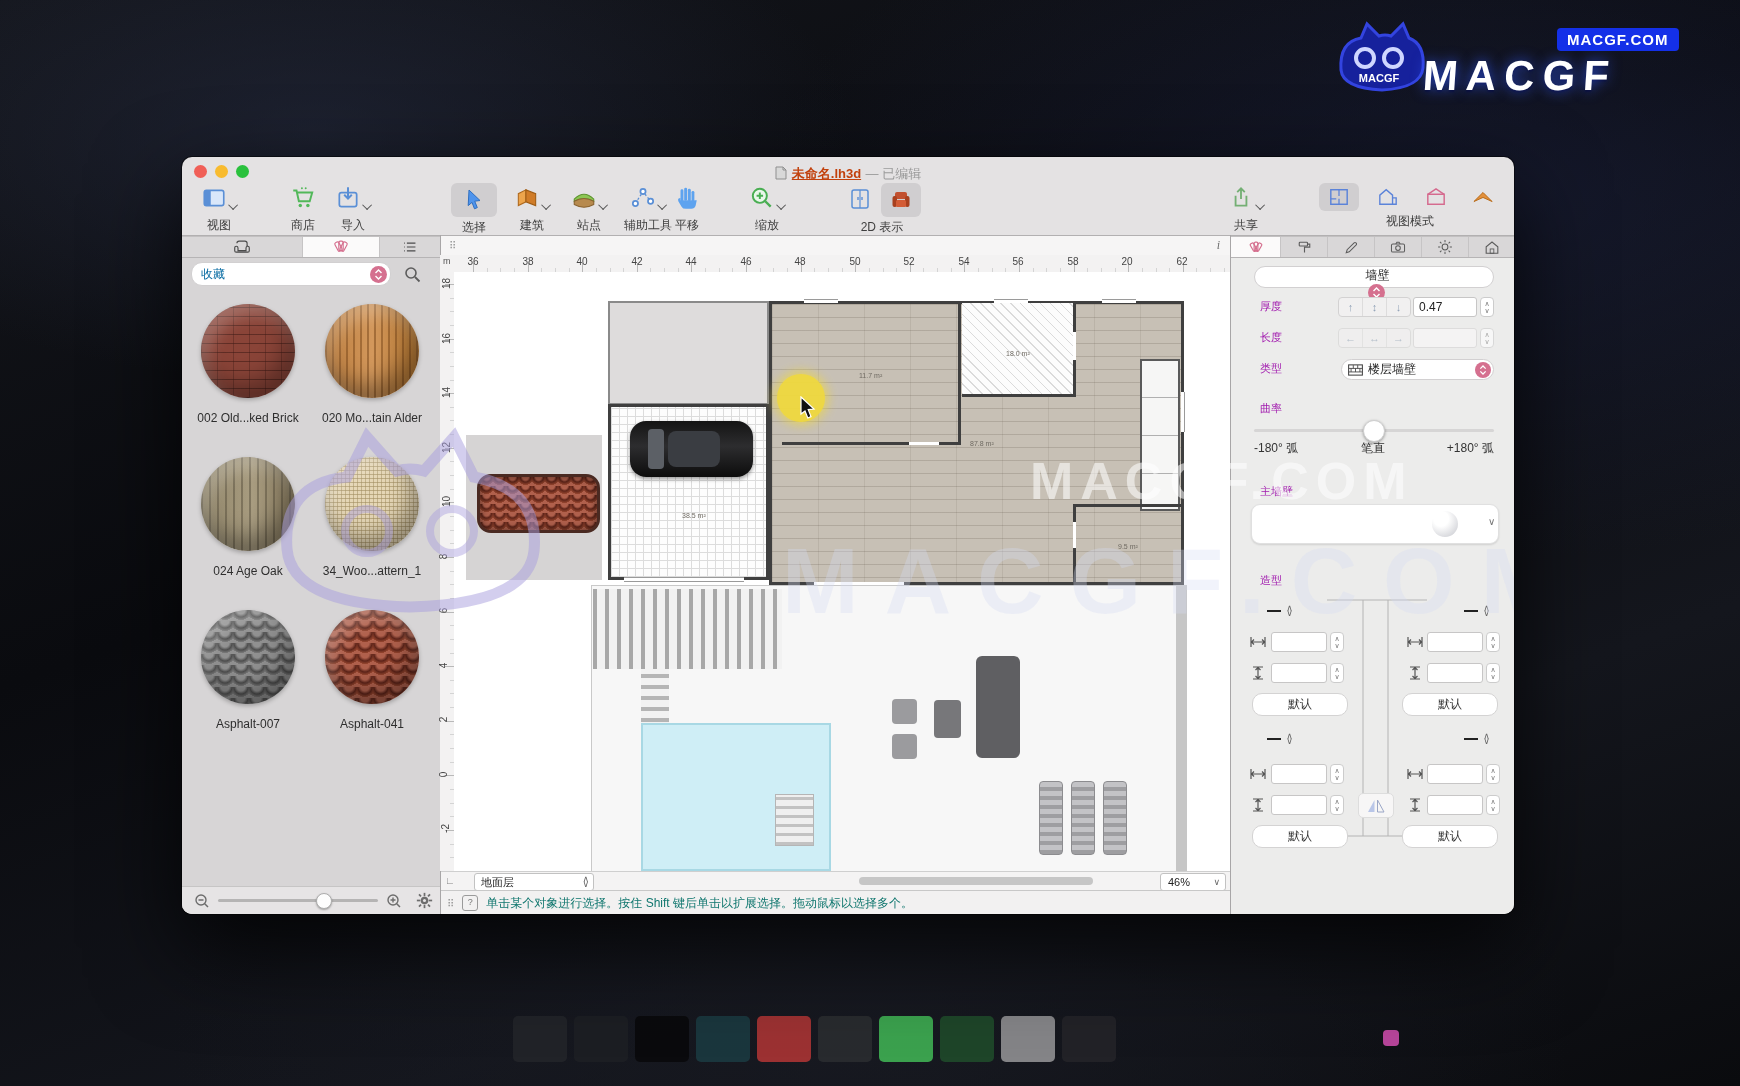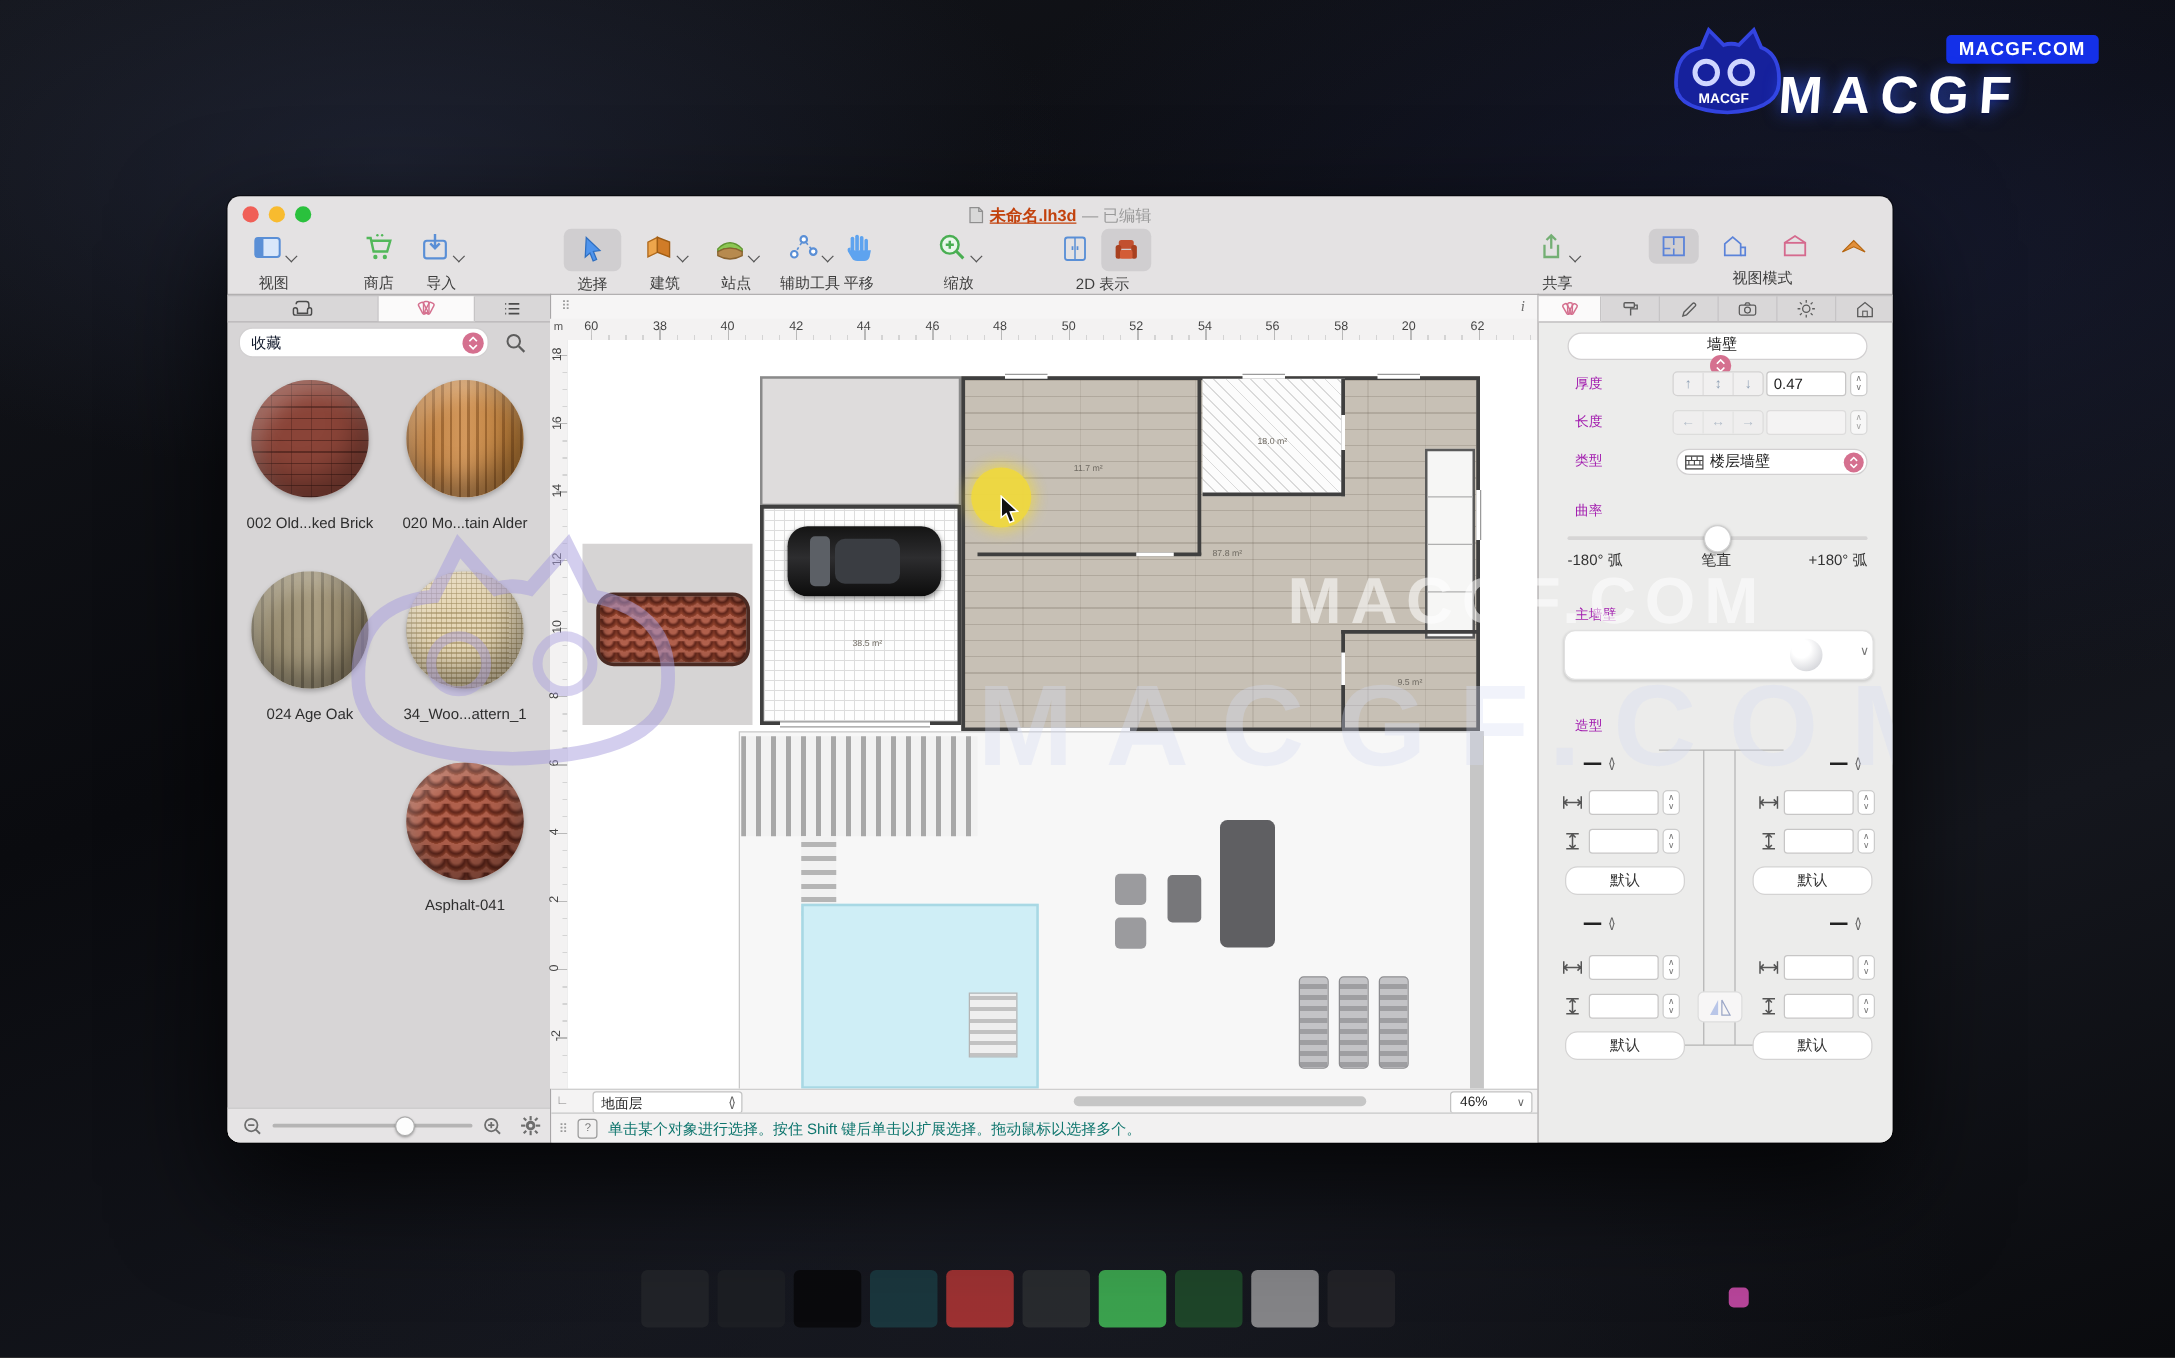--- a/index.html
+++ b/index.html
@@ -290,21 +290,21 @@
           <svg width="16" height="14" viewBox="0 0 20 18">
             <g stroke="#4b4b4b" stroke-width="1.6">
                 <path d="M6 4 h11 M6 9 h11 M6 14 h11"></path>
                 <path d="M2.5 4 h1 M2.5 9 h1 M2.5 14 h1"></path>
               </g>
           </svg>
         </div>
       </div>
 
       <div class="a pill" style="left:9px;top:26px;width:200px;height:24px;padding-left:9px;box-sizing:border-box;">
-        <span style="font-size:12px;color:#0f172a;flex:1;">收藏</span>
+        <span style="font-size:12px;color:#0369a1;flex:1;">收藏</span>
         <span class="pinkc" style="margin-right:3px;">
           <svg width="9" height="11" viewBox="0 0 9 11">
               <path d="M1.5 4 L4.5 1 L7.5 4 M1.5 7 L4.5 10 L7.5 7" fill="none" stroke="#fff" stroke-width="1.4"></path>
             </svg>
         </span>
       </div>
       <svg class="a" style="left:222px;top:30px;" width="17" height="17" viewBox="0 0 17 17">
         <circle cx="7" cy="7" r="5" fill="none" stroke="#5c5c5c" stroke-width="1.6"></circle>
           <path d="M11 11 L15.5 15.5" stroke="#5c5c5c" stroke-width="1.8"></path>
       </svg>
@@ -317,20 +317,24 @@
         <div class="ball t2"></div>
         <div class="tlabel">020 Mo...tain Alder</div>
       </div>
       <div class="tex" style="left:4px;top:221px;">
         <div class="ball t3"></div>
         <div class="tlabel">024 Age Oak</div>
       </div>
       <div class="tex" style="left:128px;top:221px;">
         <div class="ball t4"></div>
         <div class="tlabel">34_Woo...attern_1</div>
+      </div>
+      <div class="tex" style="left:4px;top:374px;">
+        <div class="ball t5"></div>
+        <div class="tlabel">Asphalt-007</div>
       </div>
       <div class="tex" style="left:128px;top:374px;">
         <div class="ball t6"></div>
         <div class="tlabel">Asphalt-041</div>
       </div>
 
       <div class="a" style="left:0;bottom:0;width:100%;height:27px;background:#e6e4e5;border-top:1px solid #c6c5c5;">
         <svg class="a" style="left:12px;top:6px;" width="16" height="16" viewBox="0 0 16 16">
           <circle cx="7" cy="7" r="5" fill="none" stroke="#6d6d6d" stroke-width="1.4"></circle>
             <path d="M4.5 7 h5" stroke="#6d6d6d" stroke-width="1.4"></path>
@@ -361,21 +365,21 @@
     </div>
 
     <div class="a vline" style="left:258px;"></div>
 
     <div class="a" style="left:259px;top:79px;width:789px;height:20px;background:#f6f5f5;border-bottom:1px solid #d8d8d8;">
       <span class="a" style="left:8px;top:4px;color:#9a9a9a;font-size:10px;letter-spacing:1px;">⠿</span>
       <span class="a" style="right:10px;top:2px;color:#6e6e6e;font-size:12px;font-family:'Liberation Serif','DejaVu Serif',serif;font-style:italic;">i</span>
     </div>
 
     <div class="a rtop">
-      <span class="rnum" style="left:33px;">60</span>
+      <span class="rnum" style="left:33px;">36</span>
       <span class="rnum" style="left:88px;">38</span>
       <span class="rnum" style="left:142px;">40</span>
       <span class="rnum" style="left:197px;">42</span>
       <span class="rnum" style="left:251px;">44</span>
       <span class="rnum" style="left:306px;">46</span>
       <span class="rnum" style="left:360px;">48</span>
       <span class="rnum" style="left:415px;">50</span>
       <span class="rnum" style="left:469px;">52</span>
       <span class="rnum" style="left:524px;">54</span>
       <span class="rnum" style="left:578px;">56</span>

